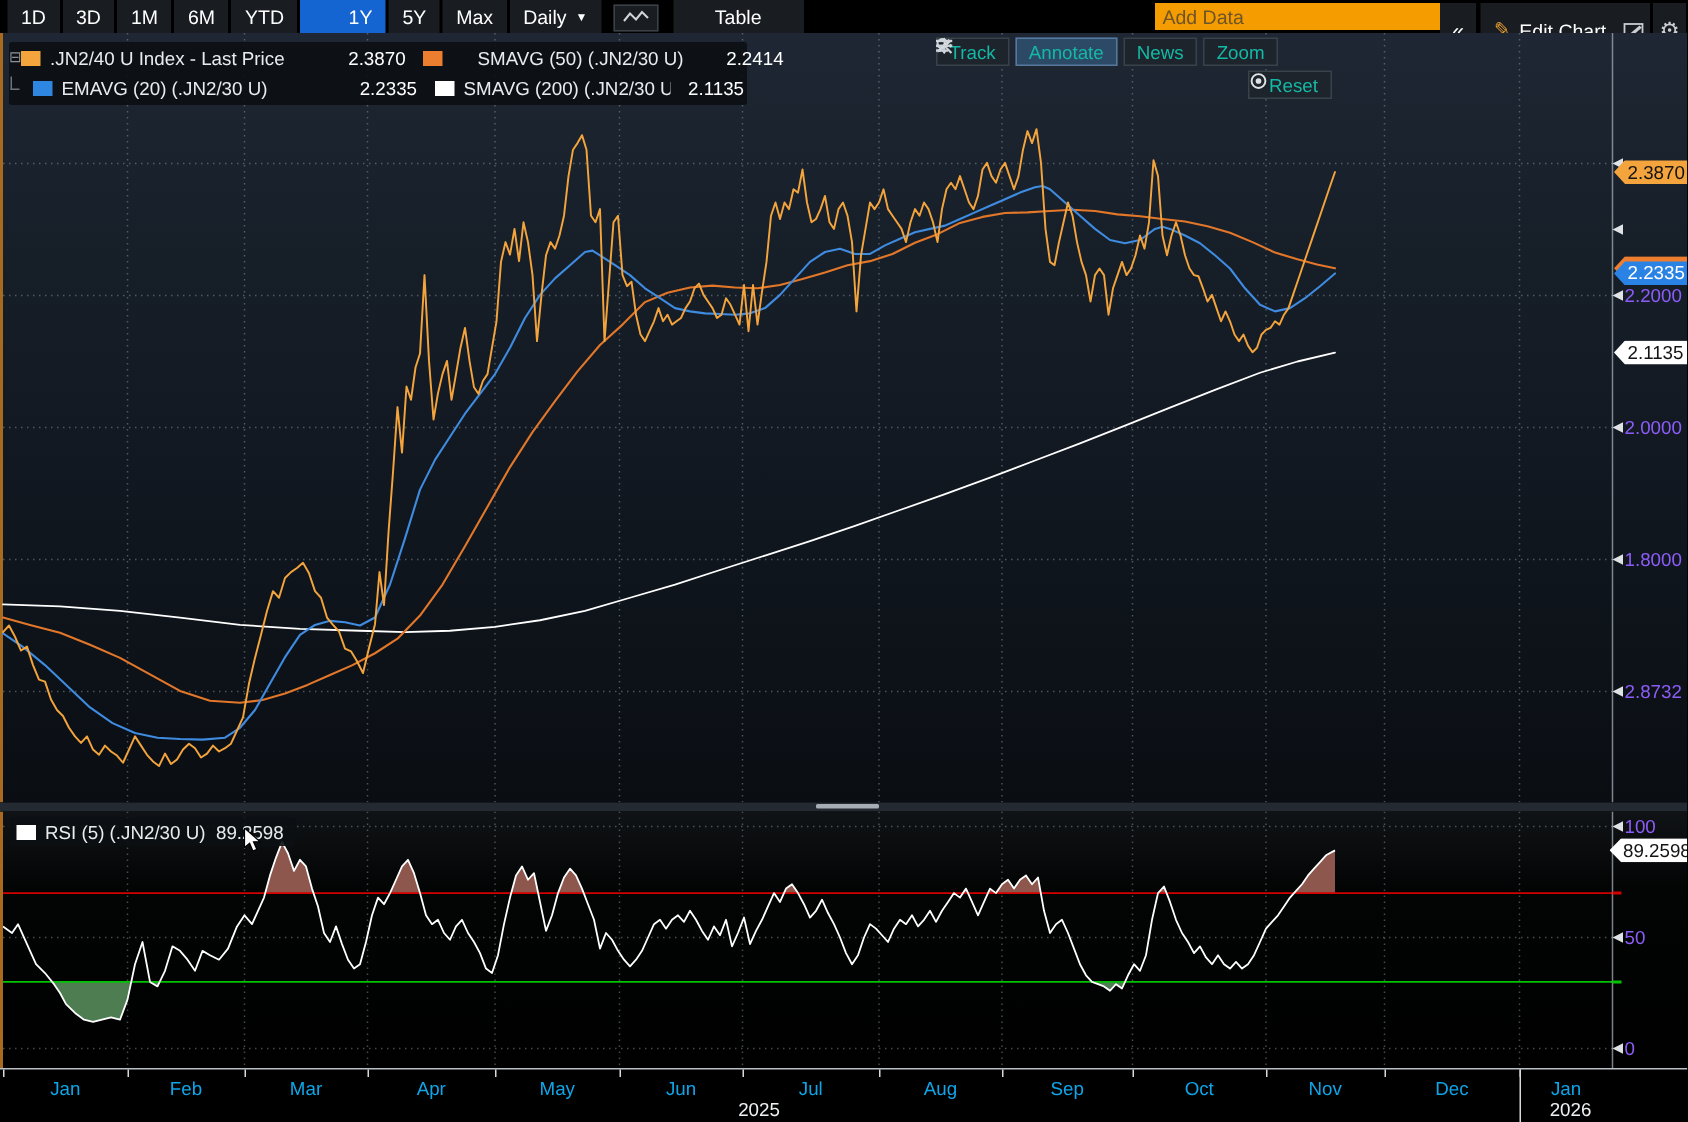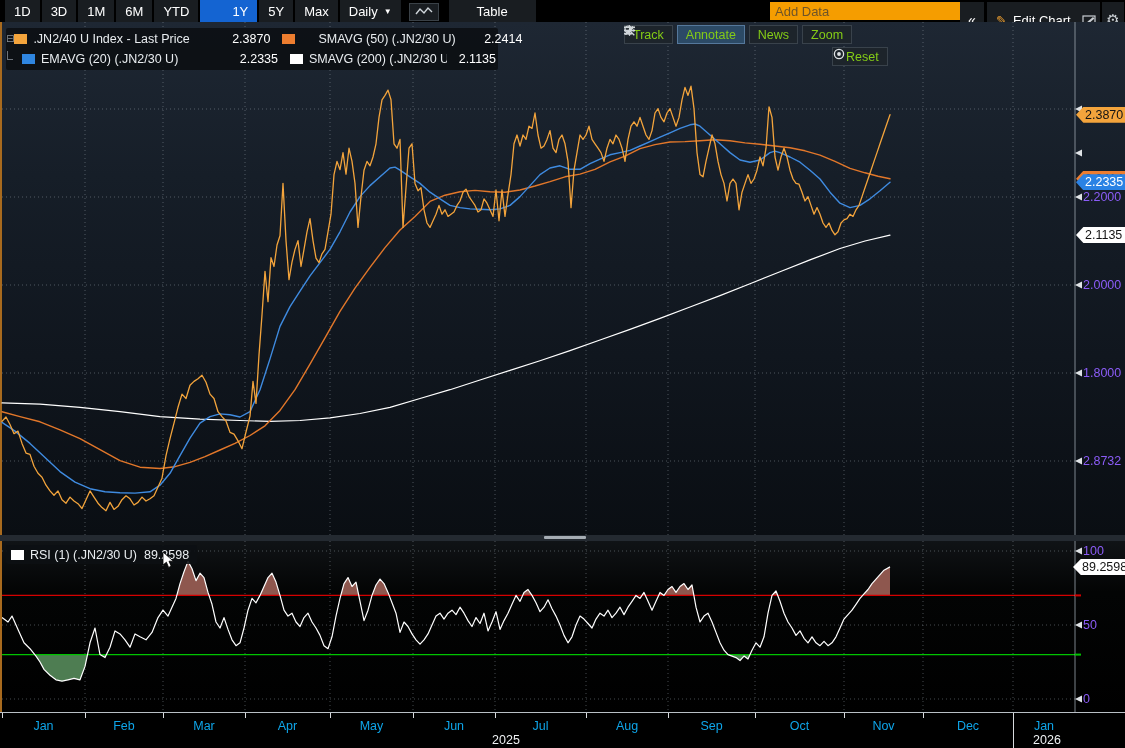--- a/index.html
+++ b/index.html
@@ -34,21 +34,21 @@
   .lg-tree{width:16px;text-align:center;color:#8a9199;font-size:10px;line-height:10px;}
   .lg-elbow{width:6px;height:9px;border-left:1px solid #6d747c;border-bottom:1px solid #6d747c;
             margin:0 9px 8px 0;box-sizing:border-box;}
   .lg-sw{width:13px;height:10px;margin-right:6px;flex:none;}
   .lg-label{color:#e8ecef;overflow:hidden;white-space:nowrap;}
   .lg-val{text-align:right;color:#fff;white-space:nowrap;}
   .rsi-legend{position:absolute;left:6px;top:4px;height:19px;background:rgba(12,15,19,.9);
               display:flex;align-items:center;padding:0 8px 0 5px;font-size:12.5px;border-radius:2px;}
   
   .tools{position:absolute;top:3px;left:624px;display:flex;}
-  .tool-btn{height:19px;background:#1d242b;border:1px solid #39424b;color:#84cc16;font-size:12.5px;
+  .tool-btn{height:19px;background:#1d242b;border:1px solid #39424b;color:#14b8a6;font-size:12.5px;
             display:flex;align-items:center;padding:0 8px;margin-right:4px;cursor:pointer;box-sizing:border-box;}
   .tool-btn.active{background:#2c4a66;border-color:#55789c;}
   .tool-btn svg{margin-right:5px;}
   .reset-btn{position:absolute;top:25px;left:832px;margin:0;}
   
   .yaxis-overlay{position:absolute;left:0;top:0;width:1125px;height:748px;pointer-events:none;}
   .axis-label{position:absolute;left:1083px;height:16px;line-height:16px;font-size:12.5px;color:#8b5cf6;}
   .badge{position:absolute;left:1076px;width:49px;height:16px;line-height:16px;font-size:12.5px;
          padding-left:9px;box-sizing:border-box;clip-path:polygon(0 50%,15% 0,100% 0,100% 100%,15% 100%);}
   .xaxis{position:absolute;top:712px;left:0;width:1125px;height:36px;background:#000;
@@ -244,21 +244,21 @@
         <rect x="0" y="0" width="2" height="171" fill="#a86a1e"></rect>
         <line x1="1075" y1="0" x2="1075" y2="171" stroke="#9aa4ad" stroke-width="1" opacity="0.8"></line>
         <polygon points="1075,10 1082,6.5 1082,13.5" fill="#dfe3e6"></polygon>
         <polygon points="1075,84 1082,80.5 1082,87.5" fill="#dfe3e6"></polygon>
         <polygon points="1075,158 1082,154.5 1082,161.5" fill="#dfe3e6"></polygon>
         <line x1="1075" y1="54.400000000000006" x2="1081" y2="54.400000000000006" stroke="#d40000" stroke-width="2"></line>
         <line x1="1075" y1="113.6" x2="1081" y2="113.6" stroke="#00c400" stroke-width="2"></line>
       </svg>
     <div class="rsi-legend">
       <span class="lg-sw" style="background:#ffffff;"></span>
-      <span>RSI (1) (.JN2/30 U)</span>
+      <span>RSI (5) (.JN2/30 U)</span>
       <span style="margin-left:7px;">89.2598</span>
     </div>
   </div>
 
   <div class="xaxis" id="xaxis">
       <div class="xtick" style="left: 2px;"></div>
       <div class="xtick" style="left: 85px;"></div>
       <div class="xtick" style="left: 163px;"></div>
       <div class="xtick" style="left: 245px;"></div>
       <div class="xtick" style="left: 330px;"></div>

